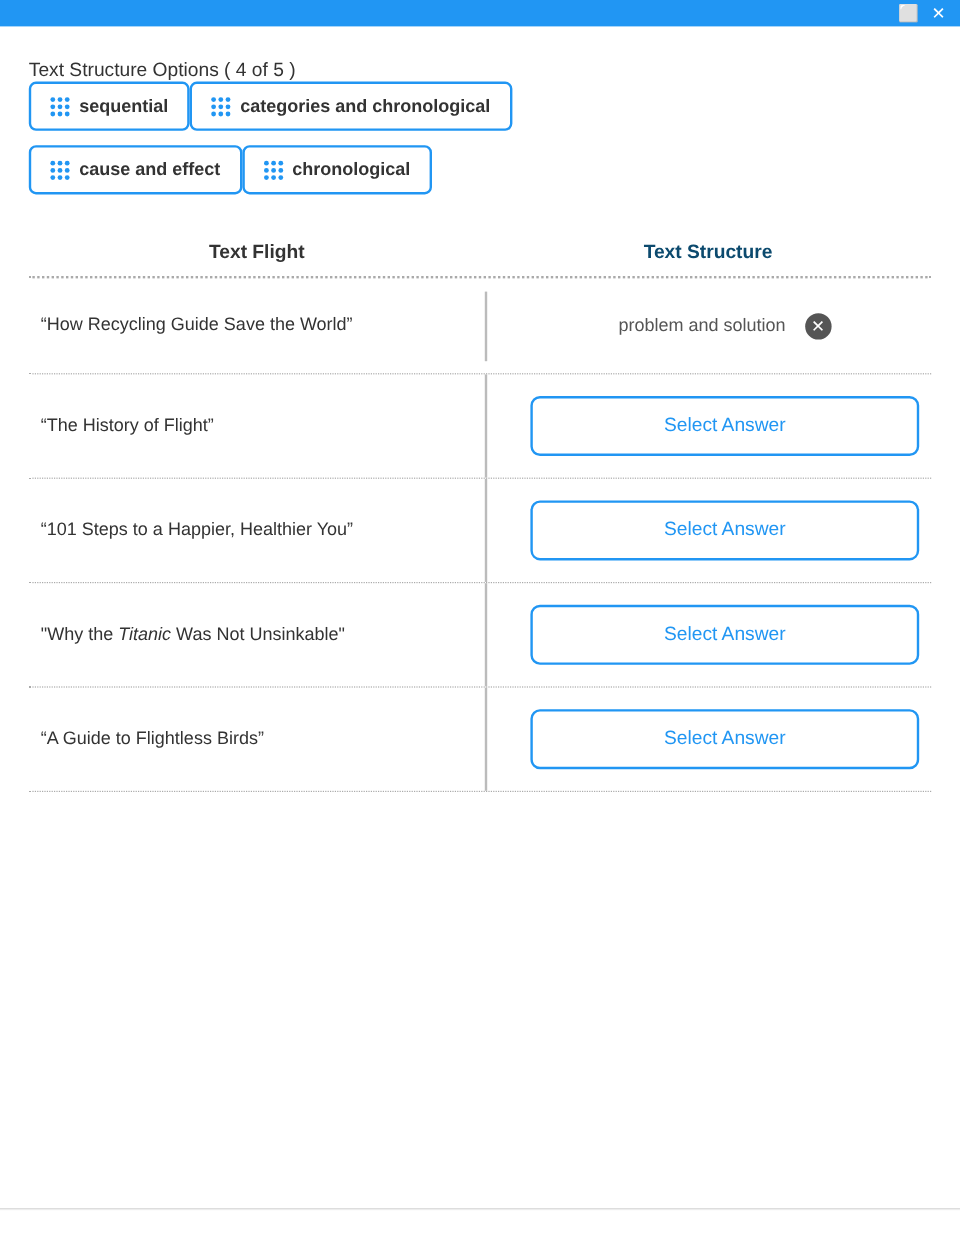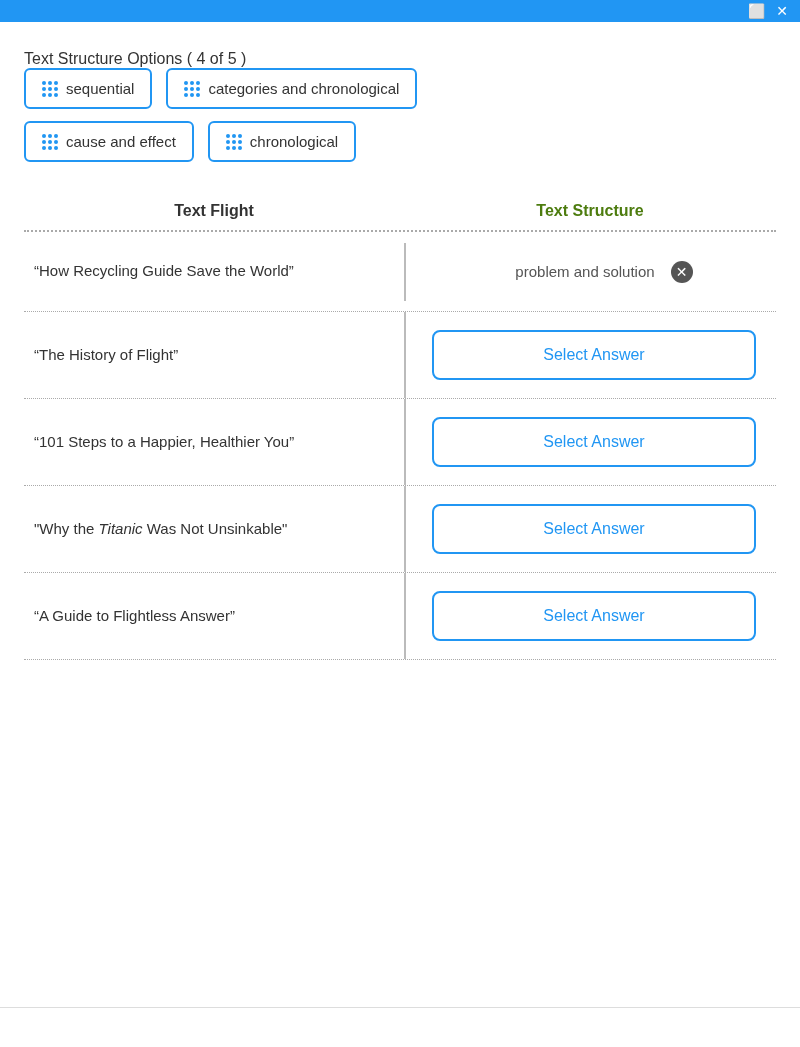--- a/index.html
+++ b/index.html
@@ -35,21 +35,21 @@
     }
     .options-grid {
       display: flex;
       flex-direction: column;
       gap: 12px;
       margin-bottom: 40px;
     }
     .options-row {
       display: flex;
       flex-direction: row;
-      gap: 14px;
+      font-weight: bold;
     }
     .option-chip {
       display: flex;
       align-items: center;
       gap: 8px;
       border: 2px solid #2196f3;
       border-radius: 6px;
       padding: 10px 16px;
       font-size: 15px;
       color: #333;
@@ -82,21 +82,21 @@
       width: 380px;
       font-size: 16px;
       font-weight: 700;
       color: #333;
       text-align: center;
     }
     .col-structure {
       flex: 1;
       font-size: 16px;
       font-weight: 700;
-      color: #4d7c0f;
+      color: #0c4a6e;
       text-align: center;
     }
     .table-row {
       display: flex;
       align-items: center;
       border-bottom: 1.5px dotted #aaa;
       padding: 18px 0;
       min-height: 80px;
     }
     .row-title {
@@ -107,21 +107,21 @@
       padding-left: 10px;
       line-height: 1.5;
     }
     .row-title em {
       font-style: italic;
     }
     .row-answer {
       flex: 1;
       display: flex;
       align-items: center;
-      justify-content: flex-start;
+      justify-content: center;
       position: relative;
       padding-left: 28px;
     }
     .vertical-divider {
       position: absolute;
       left: 0;
       top: -18px;
       bottom: -18px;
       width: 1.5px;
       background: #bbb;
@@ -291,21 +291,21 @@
         <span>"Why the <em>Titanic</em> Was Not Unsinkable"</span>
       </div>
       <div class="row-answer">
         <div class="vertical-divider"></div>
         <button class="select-btn">Select Answer</button>
       </div>
     </div>
 
     <div class="table-row">
       <div class="row-title">
-        <span>“A Guide to Flightless Answer”</span>
+        <span>“A Guide to Flightless Birds”</span>
       </div>
       <div class="row-answer">
         <div class="vertical-divider"></div>
         <button class="select-btn">Select Answer</button>
       </div>
     </div>
 
   </div>
 </div>
 

